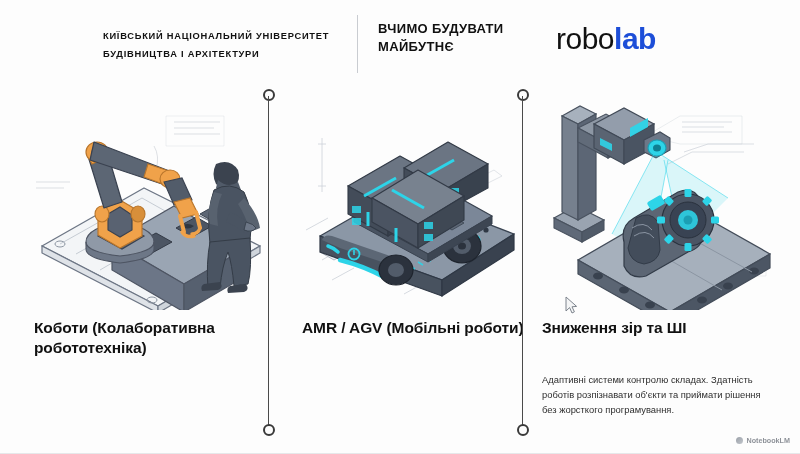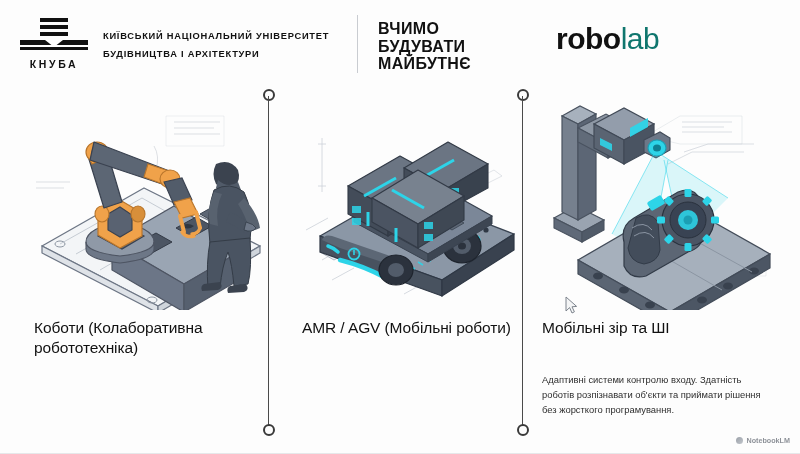--- a/index.html
+++ b/index.html
@@ -33,40 +33,40 @@
                 color:#111; text-align:center; }
 
   .uni-name { position:absolute; left:103px; top:27px; width:250px;
               font-size:9.3px; font-weight:700; letter-spacing:0.75px;
               line-height:18px; color:#111; text-transform:uppercase; }
 
   .hdr-divider { position:absolute; left:357px; top:15px; width:1px; height:58px;
                  background:#c9ccd1; }
 
   .slogan { position:absolute; left:378px; top:20px; width:130px;
-            font-size:16px; font-weight:800; letter-spacing:0.35px;
+            font-size:13px; font-weight:800; letter-spacing:0.35px;
             line-height:17.5px; color:#111; text-transform:uppercase; }
 
   .robolab { position:absolute; left:556px; top:22px;
              font-size:30px; line-height:34px; letter-spacing:-0.5px; color:#111; }
-  .robolab .ro { font-weight:700; }
-  .robolab .lab { font-weight:400; color:#0f766e; }
+  .robolab .ro { font-weight:400; }
+  .robolab .lab { font-weight:700; color:#1d4ed8; }
 
   
   .cols { position:absolute; left:0; top:88px; width:800px; height:366px; }
   .col { position:absolute; top:0; width:248px; height:366px; }
   .col-1 { left:24px; }
   .col-2 { left:292px; }
   .col-3 { left:532px; }
 
   .art { position:absolute; left:0; top:6px; width:248px; height:216px; }
   .art svg { display:block; width:248px; height:216px; }
 
   .col-title { position:absolute; left:10px; top:230px; width:234px;
-               font-size:15.5px; font-weight:400; line-height:20px;
+               font-size:15.5px; font-weight:700; line-height:20px;
                color:#111; letter-spacing:-0.1px; }
   .col-body { position:absolute; left:10px; top:284px; width:228px;
               font-size:9.4px; font-weight:400; line-height:15.2px;
               color:#2e2e2e; }
 
   
   .vdiv { position:absolute; top:0; width:14px; height:348px; }
   .vdiv .ln { position:absolute; left:6px; top:8px; width:1.4px; height:330px;
               background:#4a4a4a; }
   .vdiv .dot { position:absolute; left:1px; width:12px; height:12px;
@@ -88,31 +88,20 @@
   .bottom-rule { position:absolute; left:0; bottom:0; width:800px; height:1px;
                  background:#e6e8ea; }
 </style>
 </head>
 <body>
 
 <div class="slide">
 
   <div class="header">
 
-    <div class="knuba-logo">
-      <div class="knuba-mark">
-        <span class="bar b1"></span>
-        <span class="bar b2"></span>
-        <span class="bar b3"></span>
-        <span class="bar b4"></span>
-        <span class="bar b5"></span>
-        <span class="notch"></span>
-      </div>
-      <div class="knuba-word">КНУБА</div>
-    </div>
 
     <div class="uni-name">КИЇВСЬКИЙ НАЦІОНАЛЬНИЙ УНІВЕРСИТЕТ БУДІВНИЦТВА І АРХІТЕКТУРИ</div>
 
     <div class="hdr-divider"></div>
 
     <div class="slogan">ВЧИМО БУДУВАТИ МАЙБУТНЄ</div>
 
     <div class="robolab">
       <span class="ro">robo</span><span class="lab">lab</span>
     </div>
@@ -376,22 +365,22 @@
                 <rect x="-31" y="-3.5" width="8" height="7" rx="1.5" transform="rotate(45)"></rect>
                 <rect x="23" y="-3.5" width="8" height="7" rx="1.5" transform="rotate(45)"></rect>
               </g>
               <circle r="18" fill="#394353" stroke="#2a323e" stroke-width="1"></circle>
               <circle r="10" fill="#2dd4e8" opacity="0.9"></circle>
               <circle r="4.5" fill="#1b9fb4"></circle>
             </g>
           </g>
         </svg>
       </div>
-      <div class="col-title">Мобільні зір та ШІ</div>
-      <div class="col-body">Адаптивні системи контролю входу. Здатність роботів розпізнавати об'єкти та приймати рішення без жорсткого програмування.</div>
+      <div class="col-title">Зниження зір та ШІ</div>
+      <div class="col-body">Адаптивні системи контролю складах. Здатність роботів розпізнавати об'єкти та приймати рішення без жорсткого програмування.</div>
     </div>
 
     <div class="vdiv vdiv-1">
       <span class="dot dot-top"></span>
       <span class="ln"></span>
       <span class="dot dot-bot"></span>
     </div>
     <div class="vdiv vdiv-2">
       <span class="dot dot-top"></span>
       <span class="ln"></span>

